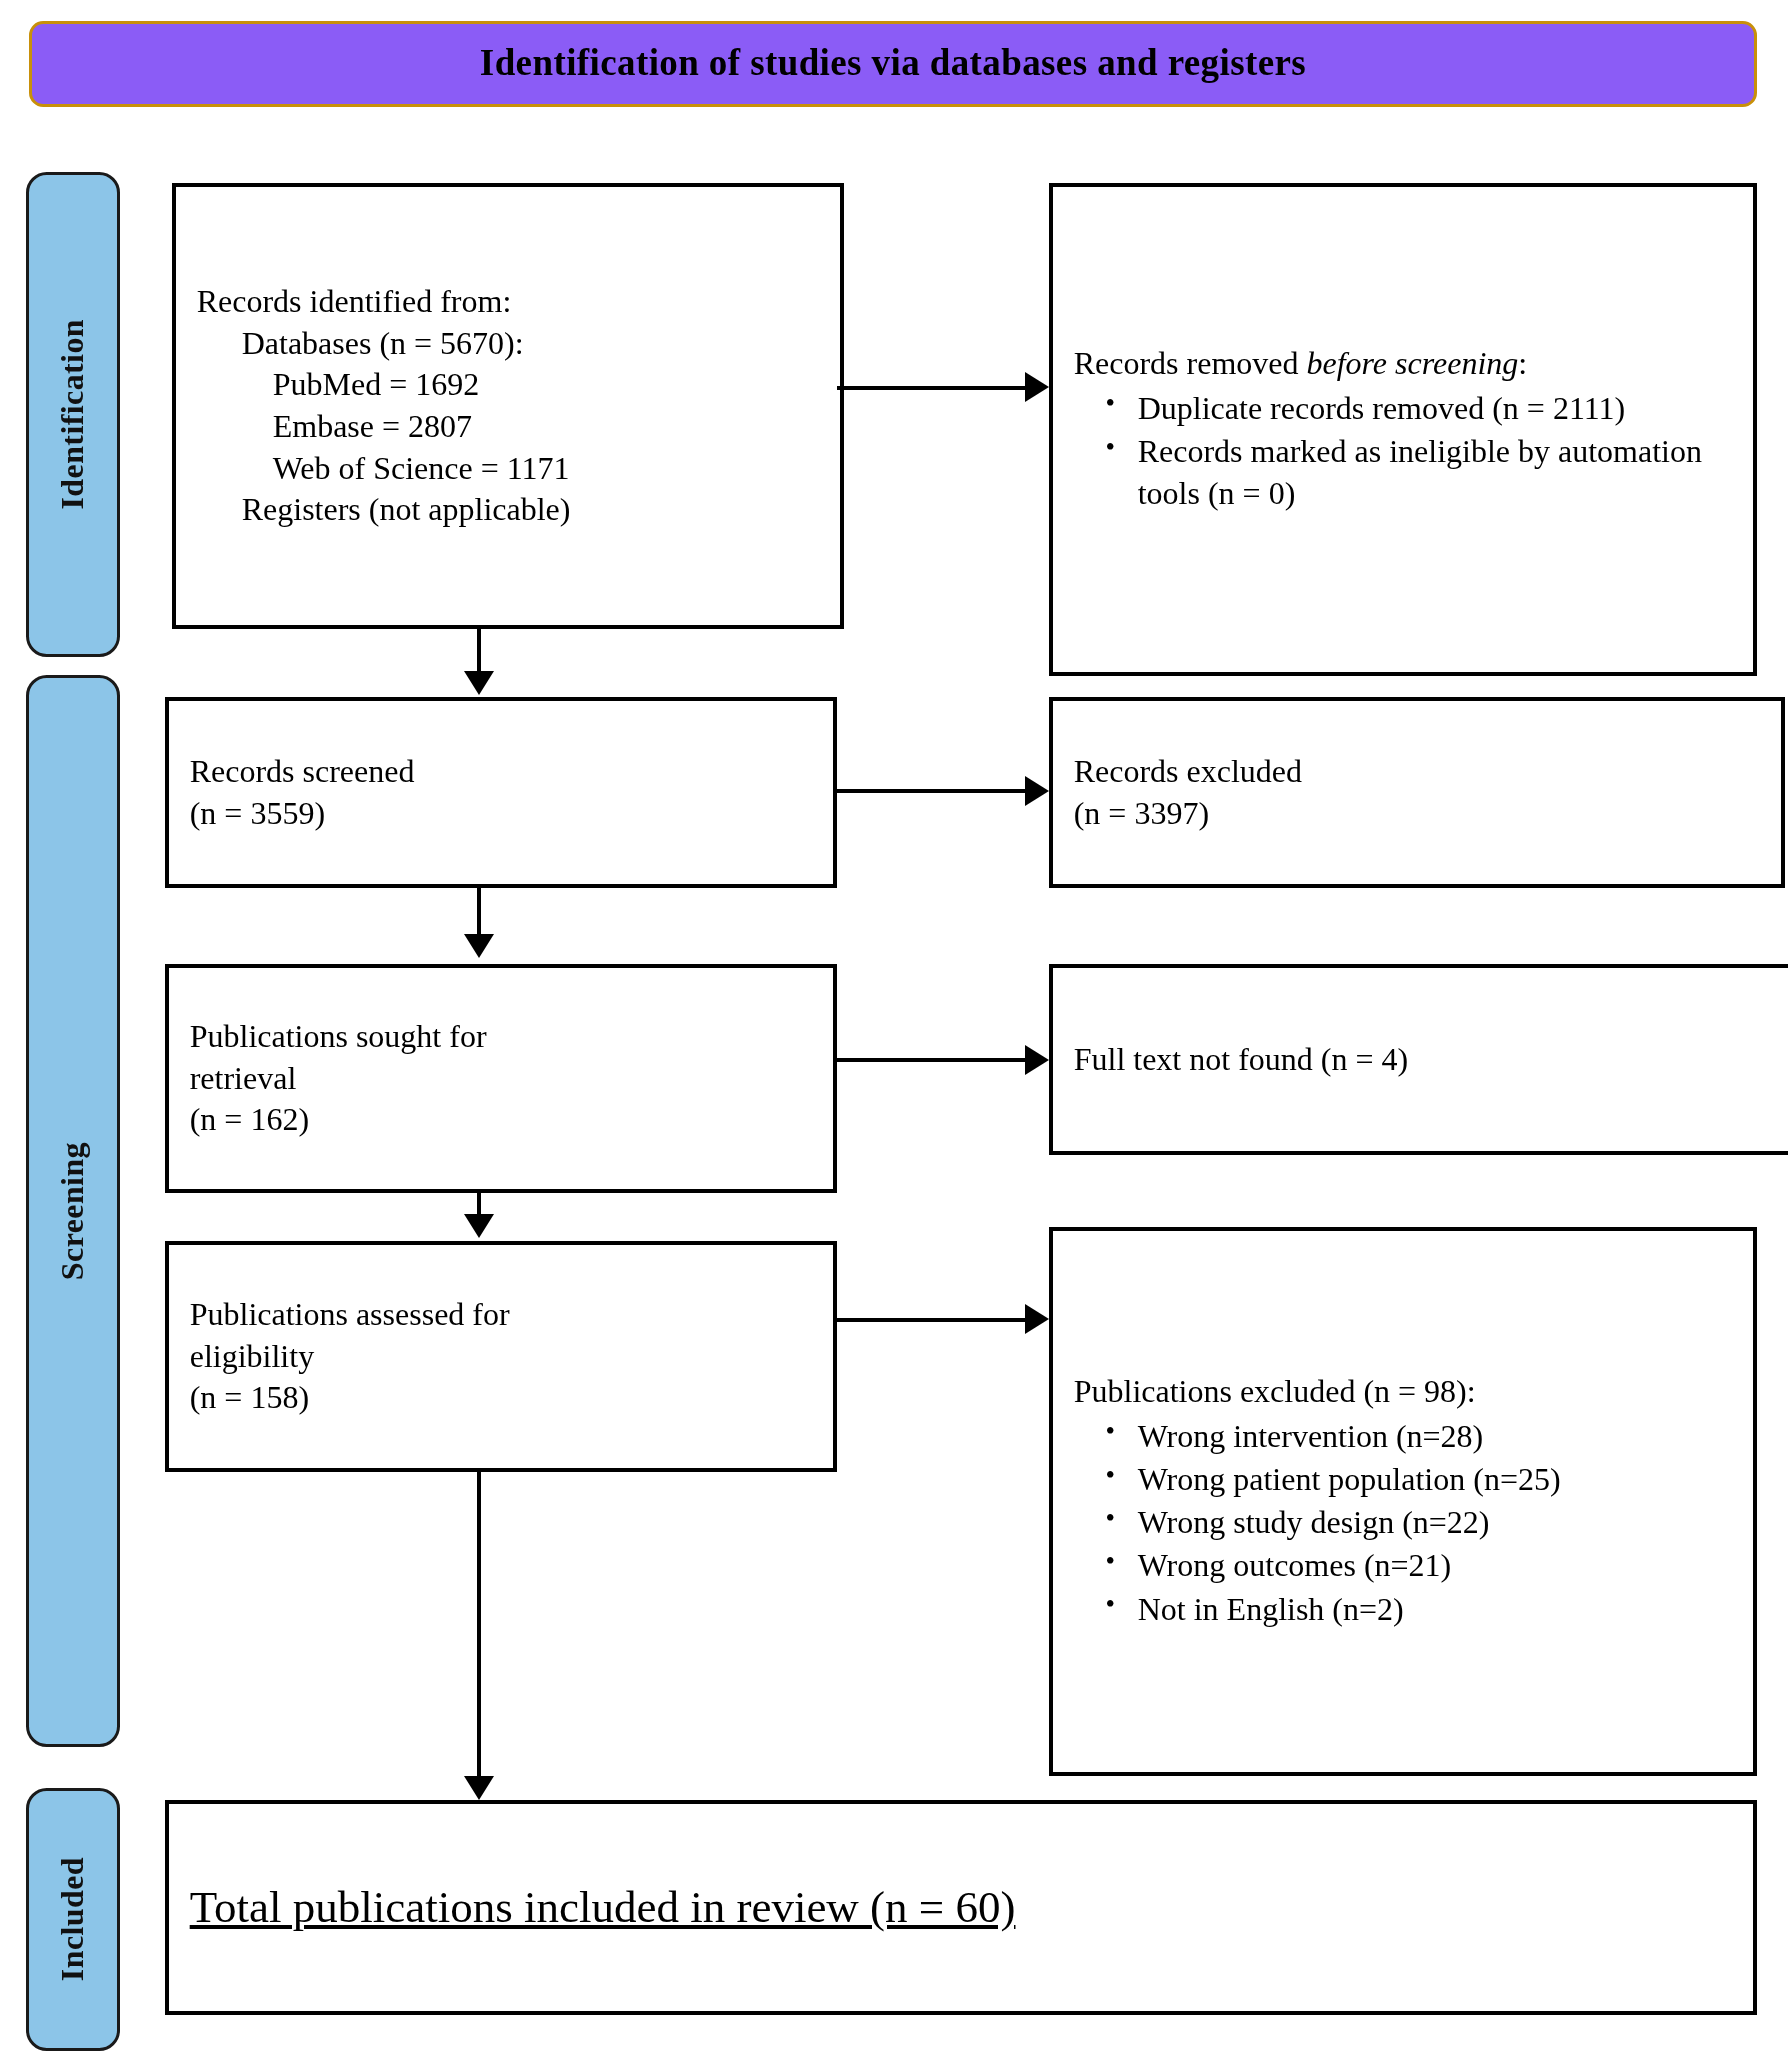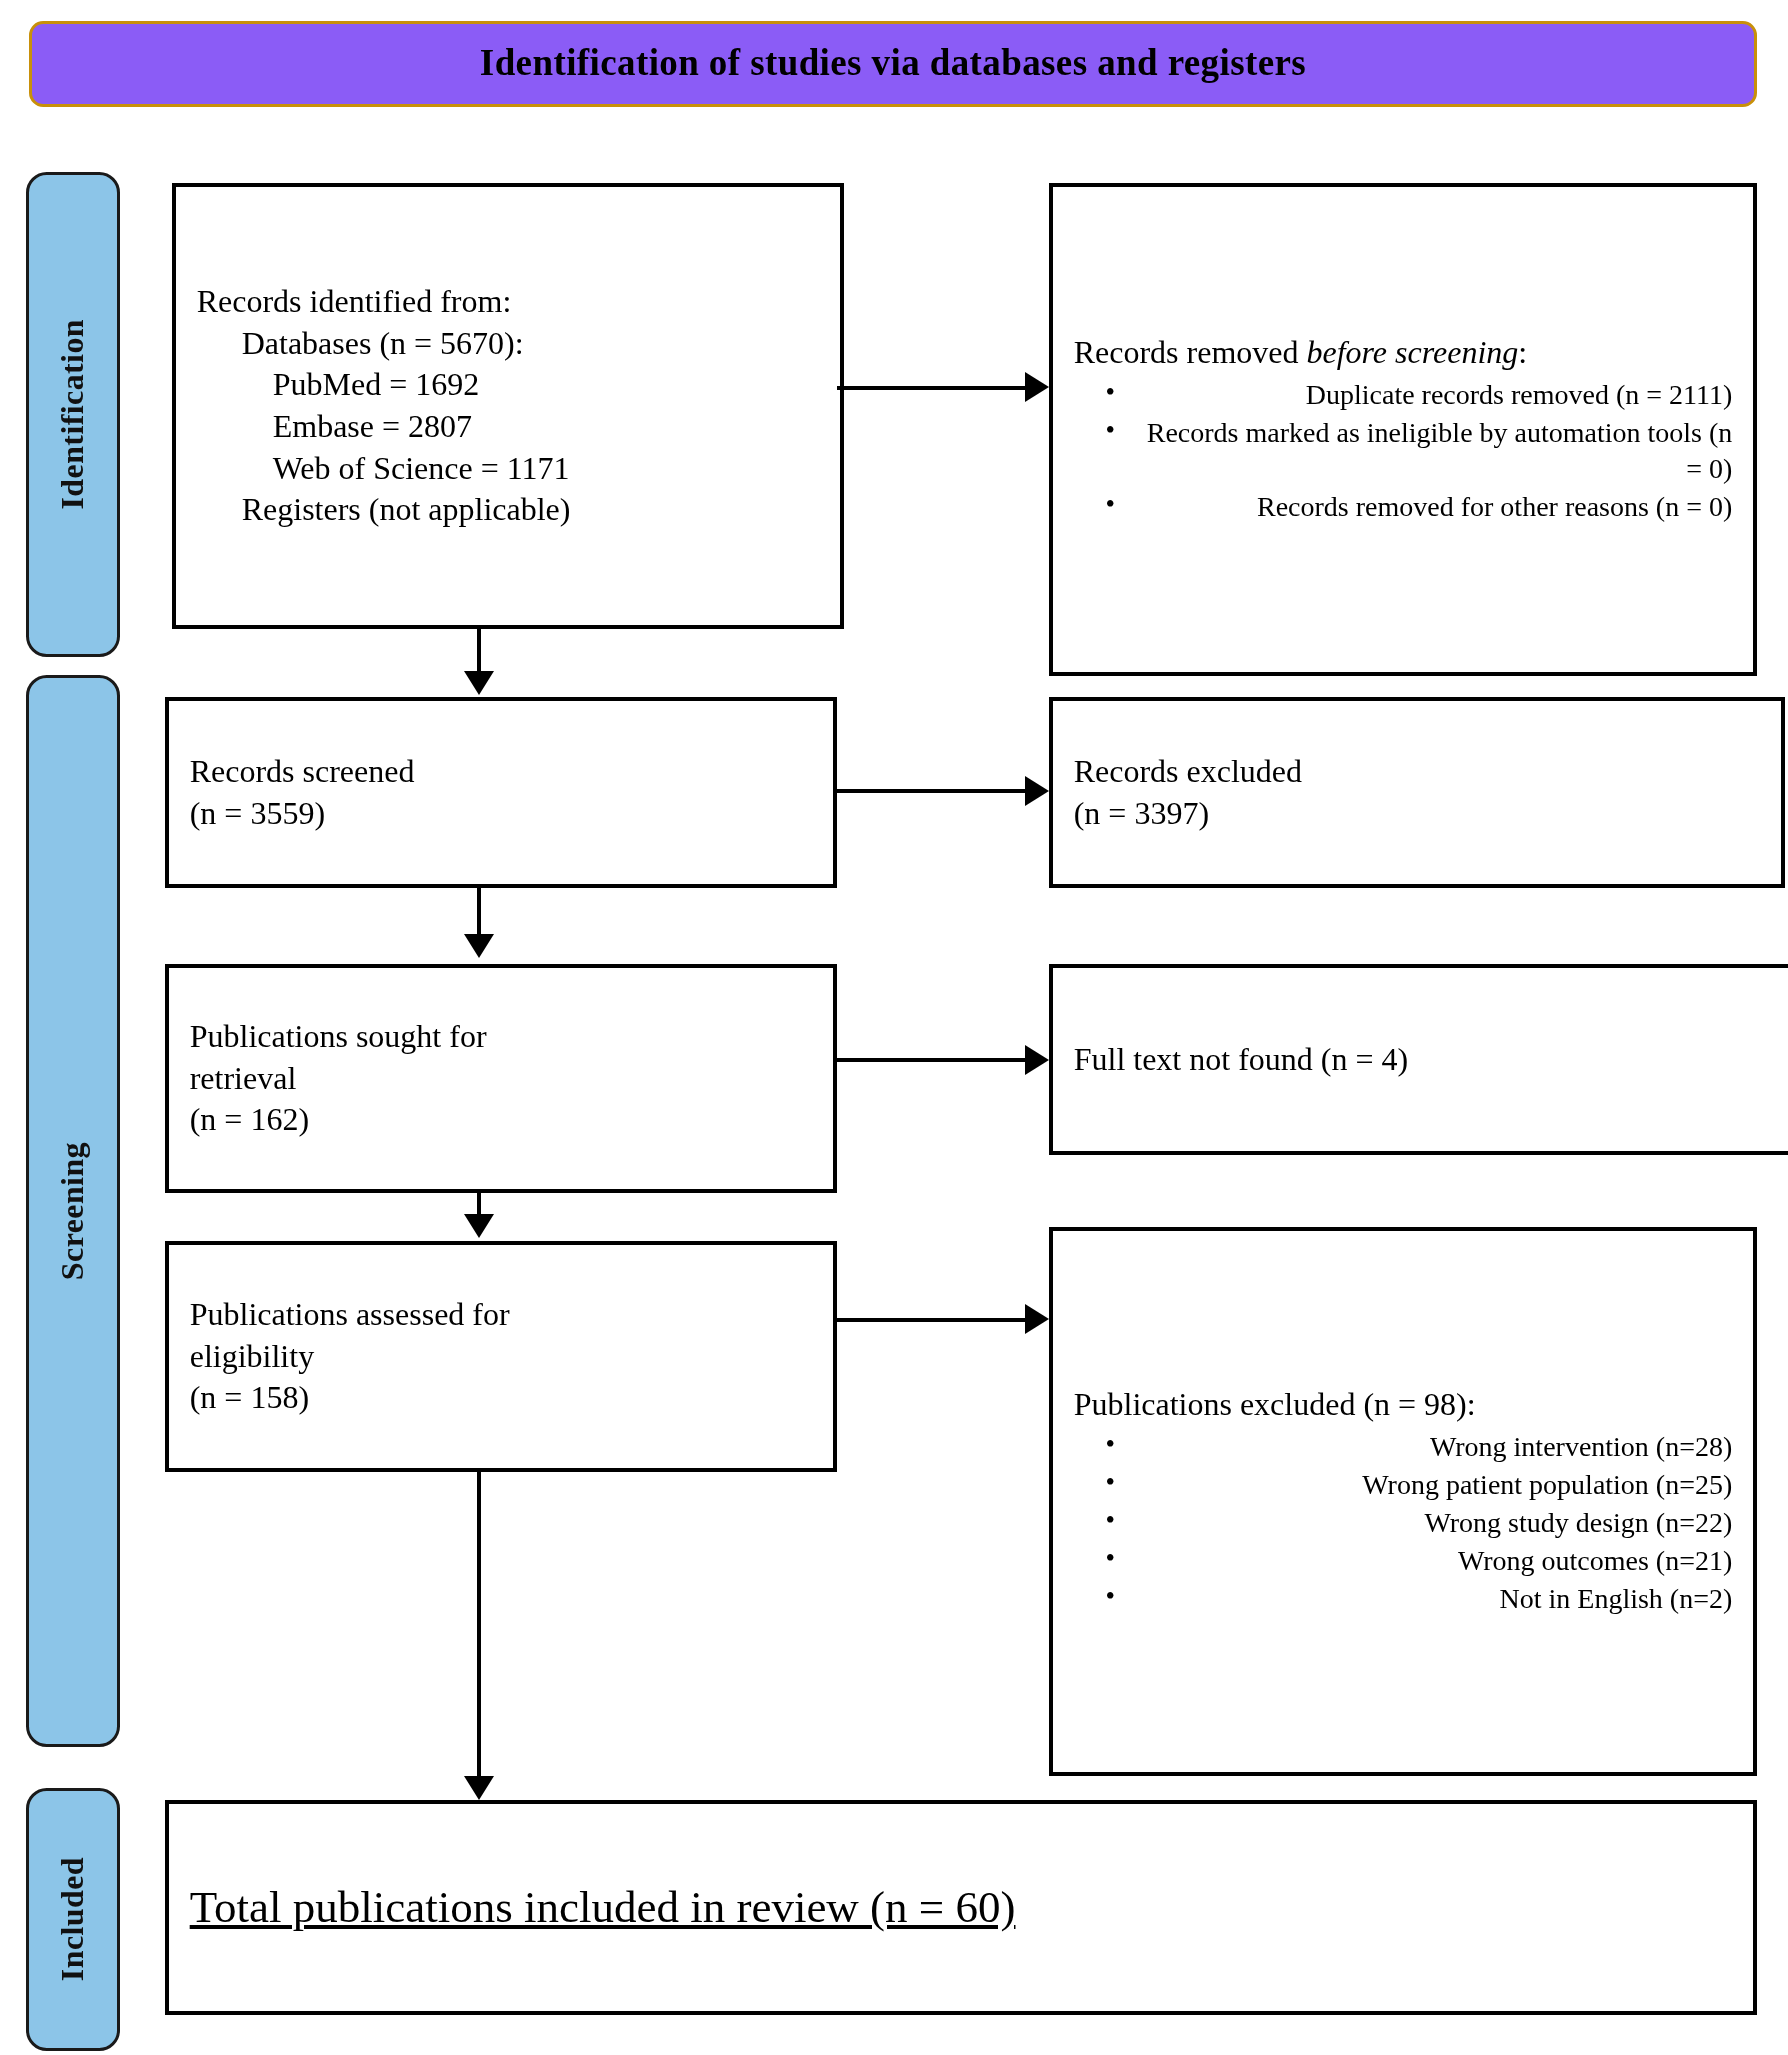--- a/index.html
+++ b/index.html
@@ -89,24 +89,23 @@
   .flow-box .box-text .ital { font-style: italic; }
 
   .bullet-list {
     list-style: none;
     margin: 3.2px 0 0 0;
     padding: 0 0 0 27px;
   }
   .bullet-list > li {
     position: relative;
     padding-left: 37px;
-    font-size: 28px;
+    font-size: 32px;
     line-height: 1.30;
     margin-bottom: 1.6px;
-    text-align: right;
   }
   .bullet-list > li::before {
     content: "\2022";
     position: absolute;
     left: 4.8px;
     top: -1.6px;
     font-size: 27px;
     line-height: 1.30;
   }
 
@@ -177,21 +176,20 @@
     </div>
   </div>
 
   <div class="flow-box" id="box-removed-before">
     <div class="box-text">
       <span>Records removed </span><span class="ital">before screening</span><span>:</span>
     </div>
     <ul class="bullet-list">
       <li>Duplicate records removed (n = 2111)</li>
       <li>Records marked as ineligible by automation tools (n = 0)</li>
-      <li>Records removed for other reasons (n = 0)</li>
     </ul>
   </div>
 
   <div class="flow-box" id="box-screened">
     <div class="box-text">
       <span>Records screened</span><br>
       <span>(n = 3559)</span>
     </div>
   </div>
 

